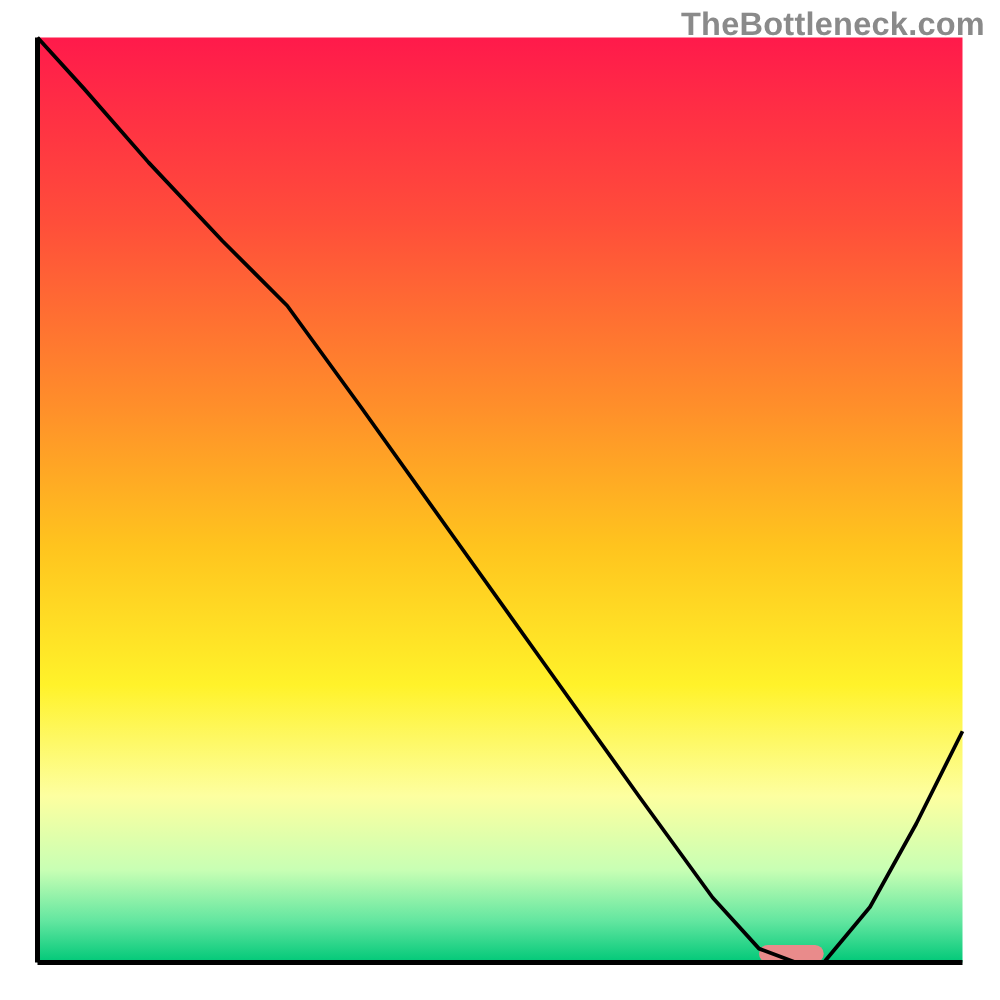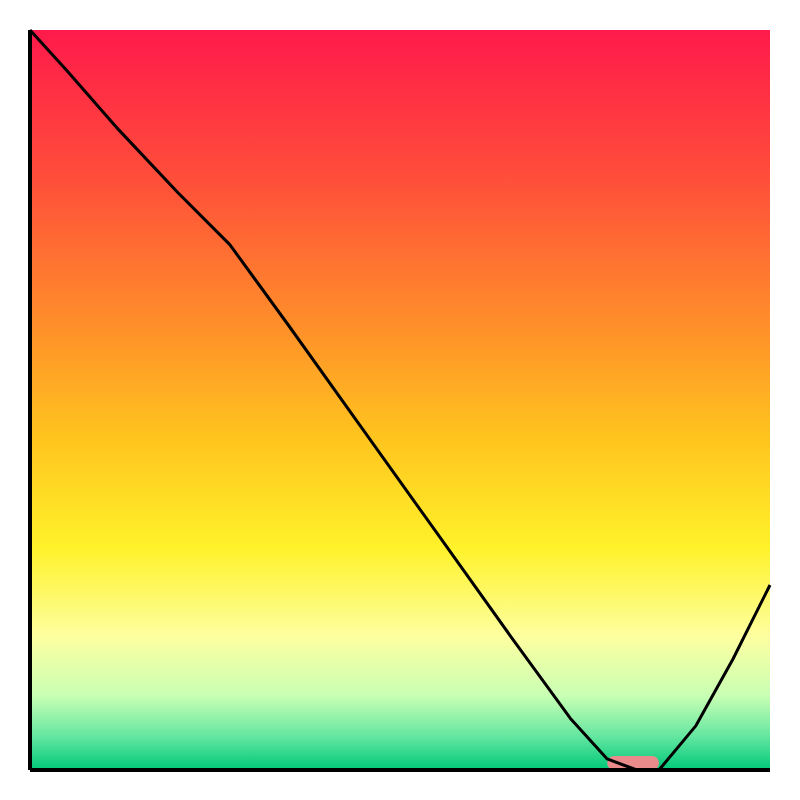--- a/index.html
+++ b/index.html
@@ -26,20 +26,21 @@
     letter-spacing: 0.2px;
   }
   svg {
     display: block;
   }
 </style>
 </head>
 <body>
 
 <div class="chart-container">
+  <div class="watermark">TheBottleneck.com</div>
   <svg id="chart-svg" width="800" height="800" viewBox="0 0 800 800">
       <defs>
         <linearGradient id="bg-grad" x1="0" y1="0" x2="0" y2="1">
           <stop offset="0%" stop-color="#ff1a4b"></stop>
           <stop offset="20%" stop-color="#ff4e3a"></stop>
           <stop offset="40%" stop-color="#ff8f2a"></stop>
           <stop offset="55.00000000000001%" stop-color="#ffc41e"></stop>
           <stop offset="70%" stop-color="#fff22a"></stop>
           <stop offset="82%" stop-color="#fdffa0"></stop>
           <stop offset="90%" stop-color="#c8ffb4"></stop>

